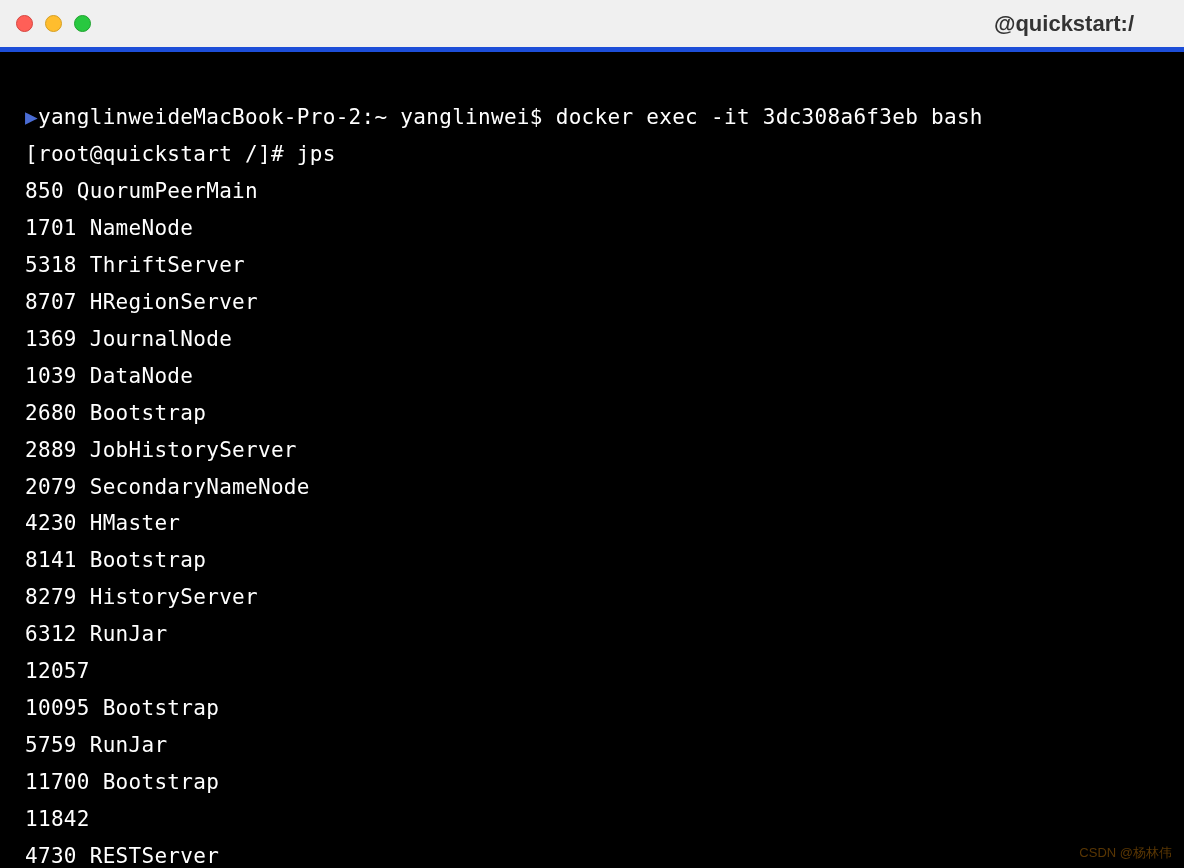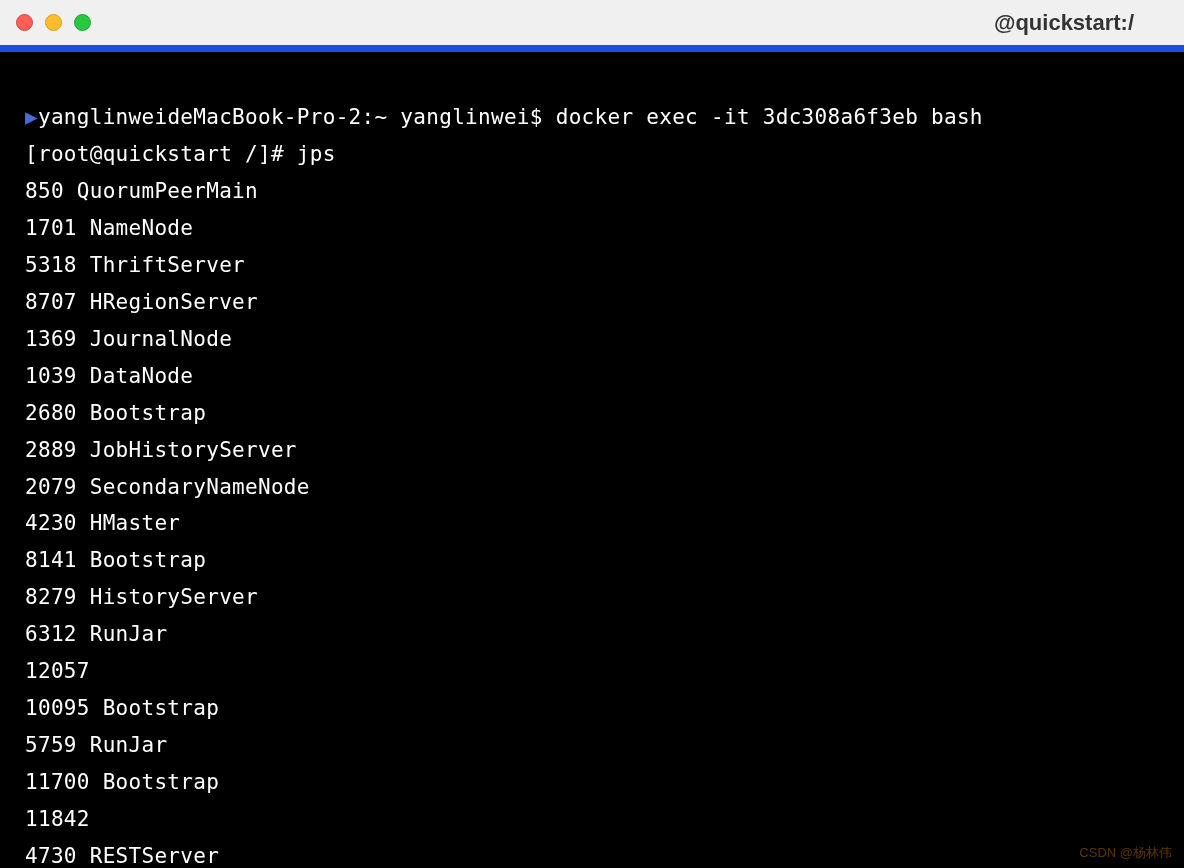--- a/index.html
+++ b/index.html
@@ -11,21 +11,21 @@
       font-family: -apple-system, BlinkMacSystemFont, "Segoe UI", sans-serif;
       background: #000;
       width: 1184px;
       height: 868px;
       overflow: hidden;
       position: relative;
     }
     .titlebar {
       height: 52px;
       background: #f0f0f0;
-      border-bottom: 7px solid #1d4ed8;
+      border-bottom: 5px solid #1d4ed8;
       display: flex;
       align-items: center;
       padding: 0 16px;
       position: relative;
     }
     .traffic-lights {
       display: flex;
       gap: 12px;
       align-items: center;
     }

